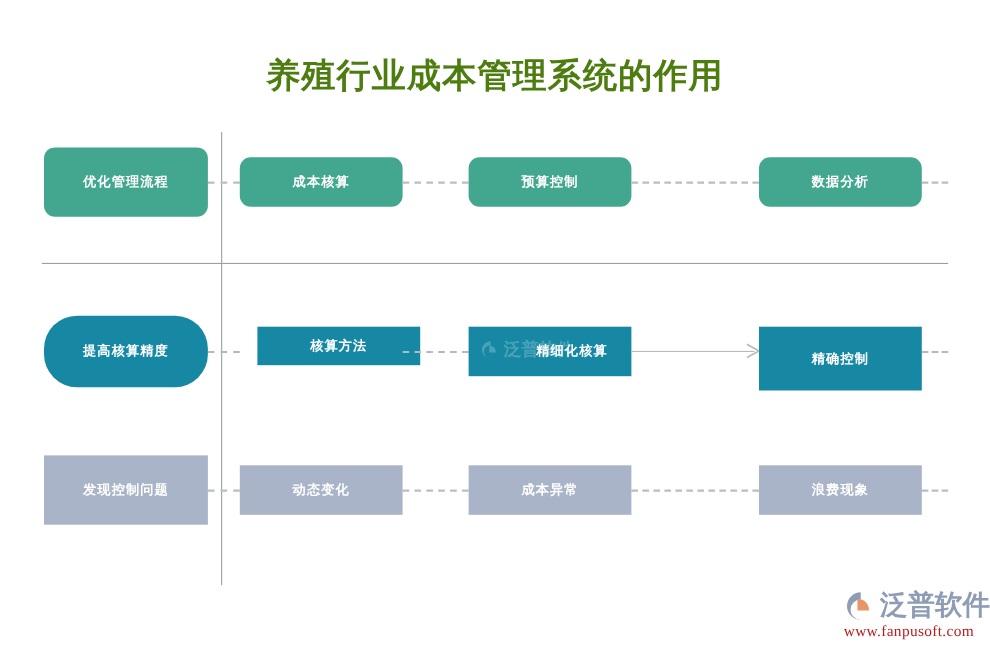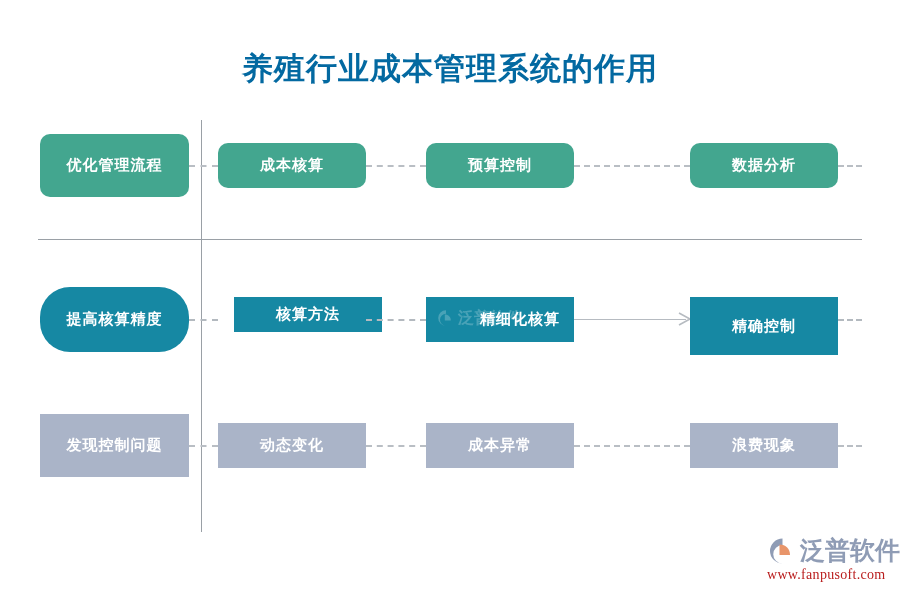--- a/index.html
+++ b/index.html
@@ -24,21 +24,21 @@
   .title {
     position: absolute;
     left: 0;
     top: 48px;
     width: 900px;
     text-align: center;
     font-family: "Liberation Serif", "DejaVu Serif", serif;
     font-size: 31px;
     font-weight: 700;
     letter-spacing: 1px;
-    color: #0369a1;
+    color: #4d7c0f;
     white-space: nowrap;
   }
 
   
   .vrule {
     position: absolute;
     left: 201px;
     top: 120px;
     width: 1px;
     height: 412px;
@@ -54,21 +54,21 @@
   }
 
   
   .node {
     position: absolute;
     box-sizing: border-box;
     display: flex;
     align-items: center;
     justify-content: center;
     color: #ffffff;
-    font-size: 15px;
+    font-size: 12px;
     font-weight: 700;
     letter-spacing: 1px;
     white-space: nowrap;
     font-family: "Liberation Sans", sans-serif;
   }
   .node.lead {
     border-radius: 0;
   }
   .row1 .node { background: #43a68f; }
   .row2 .node { background: #1688a3; }

